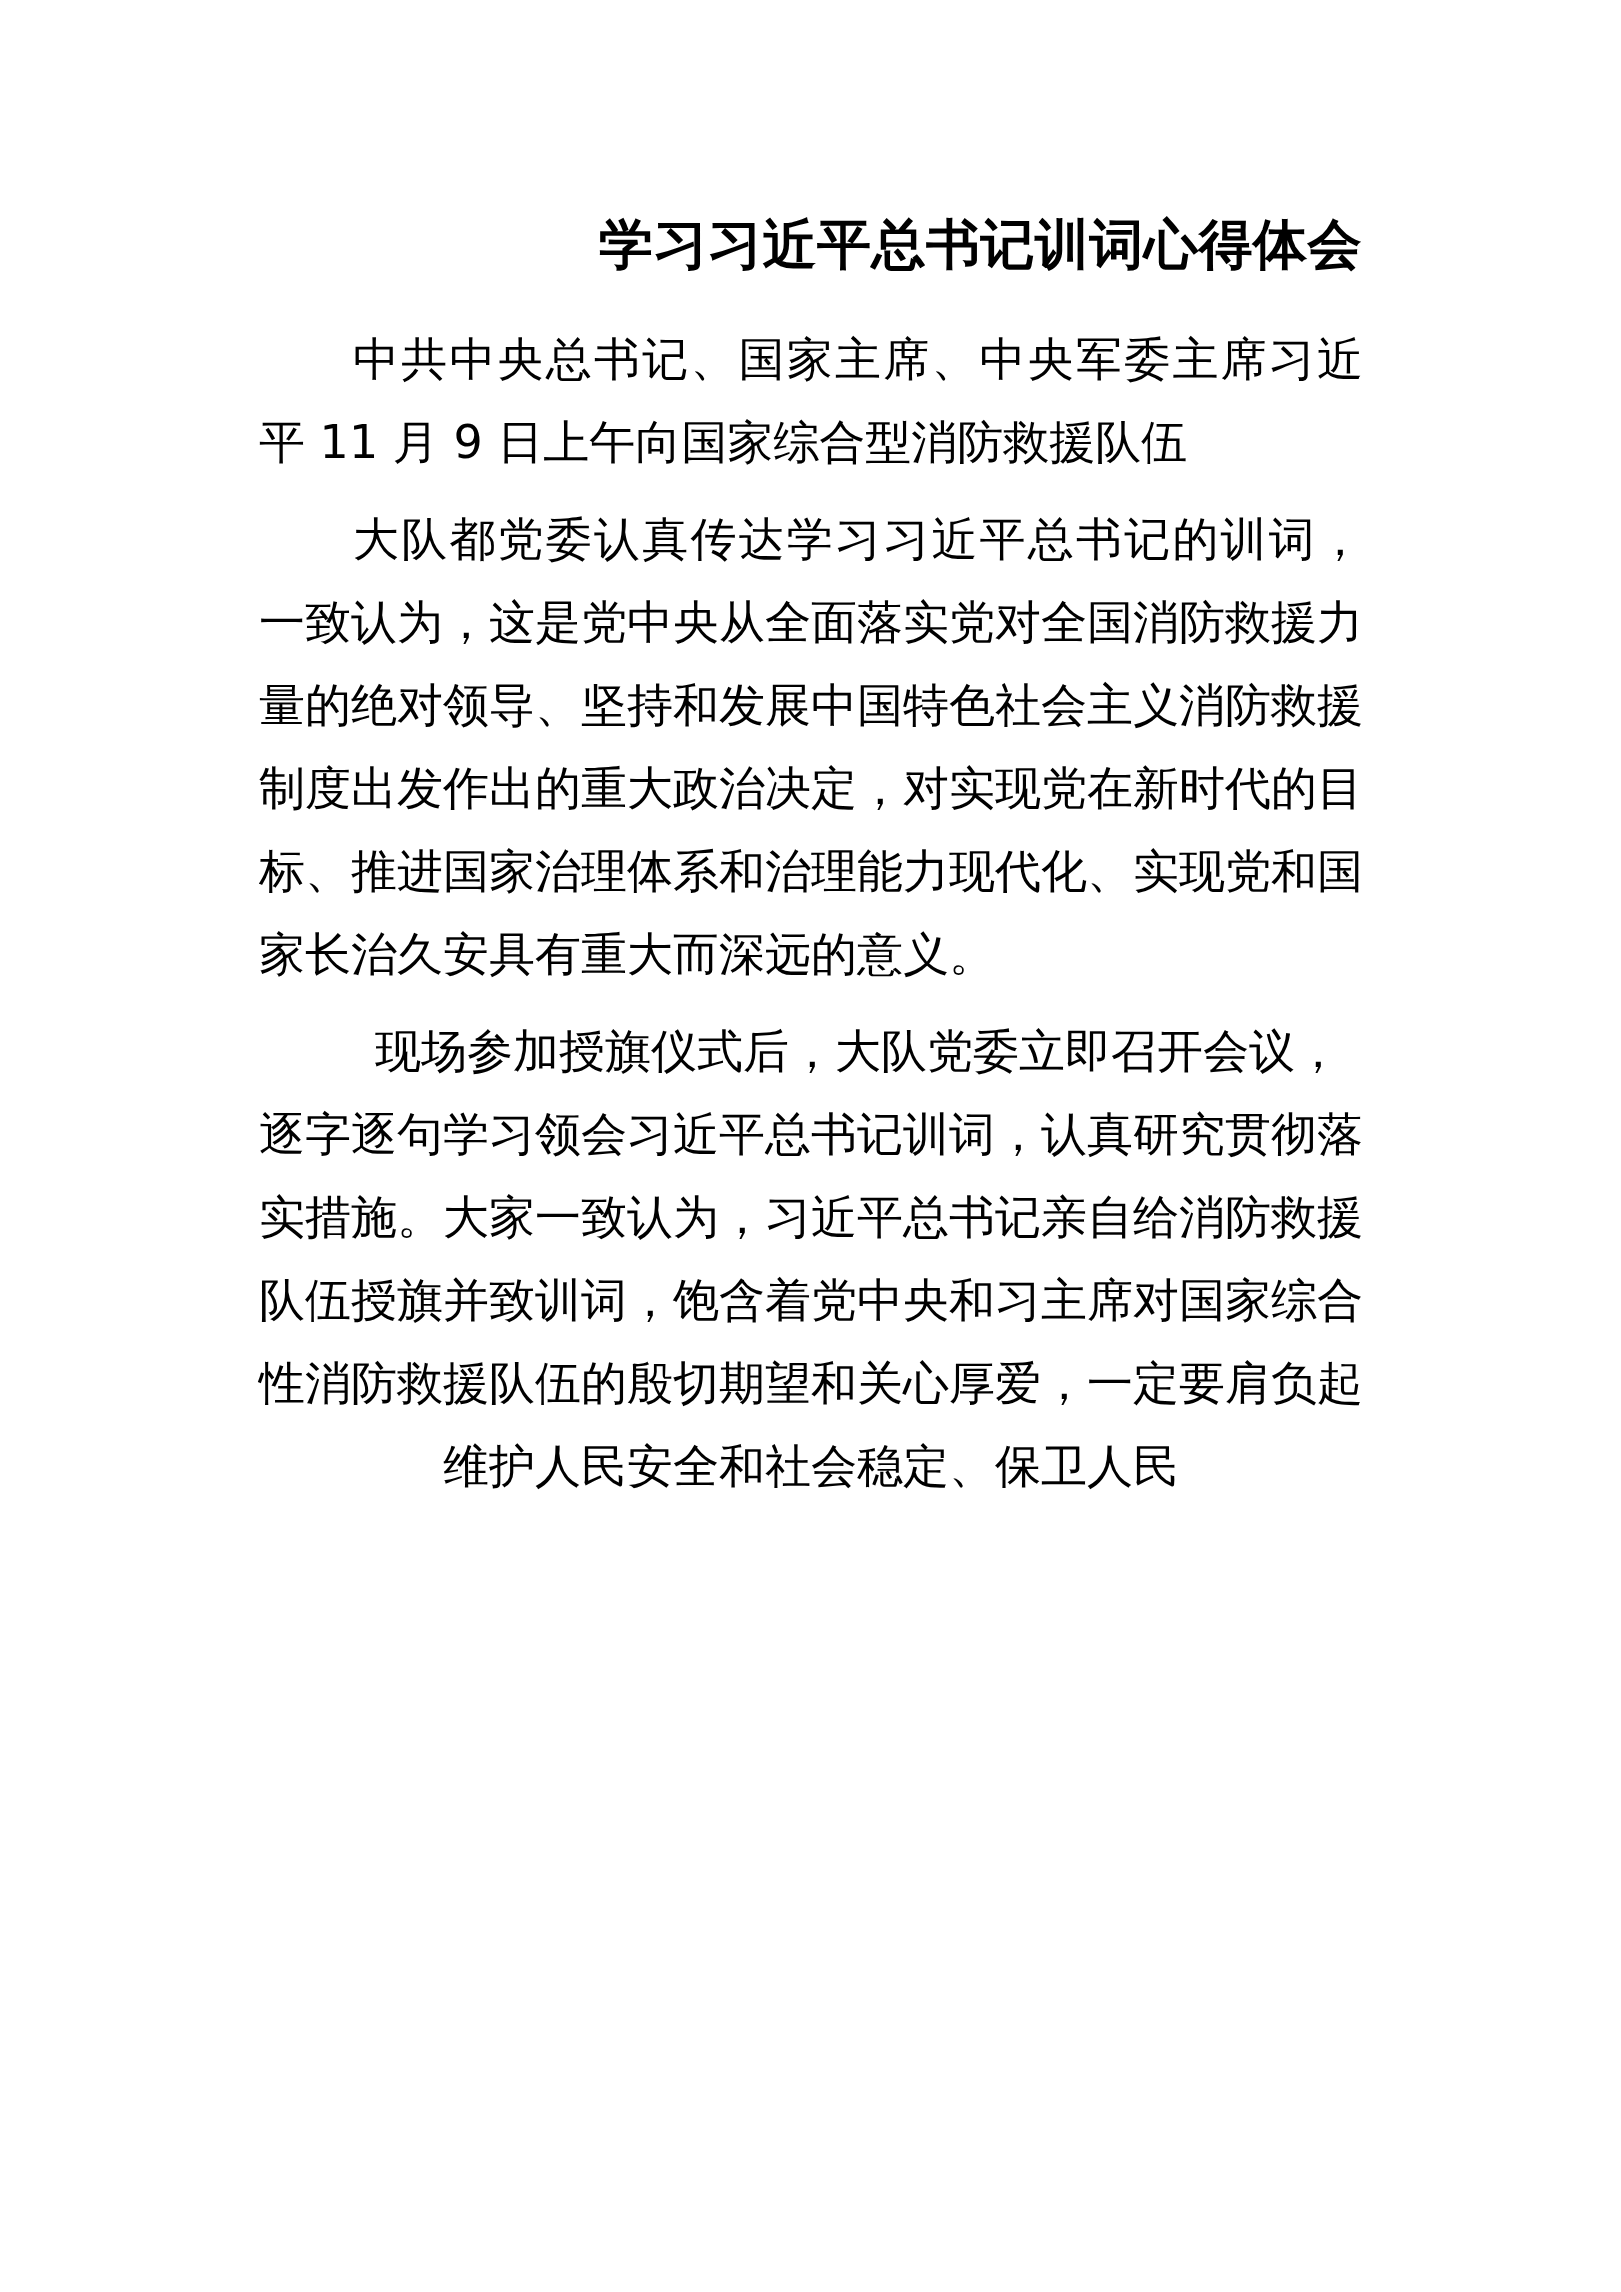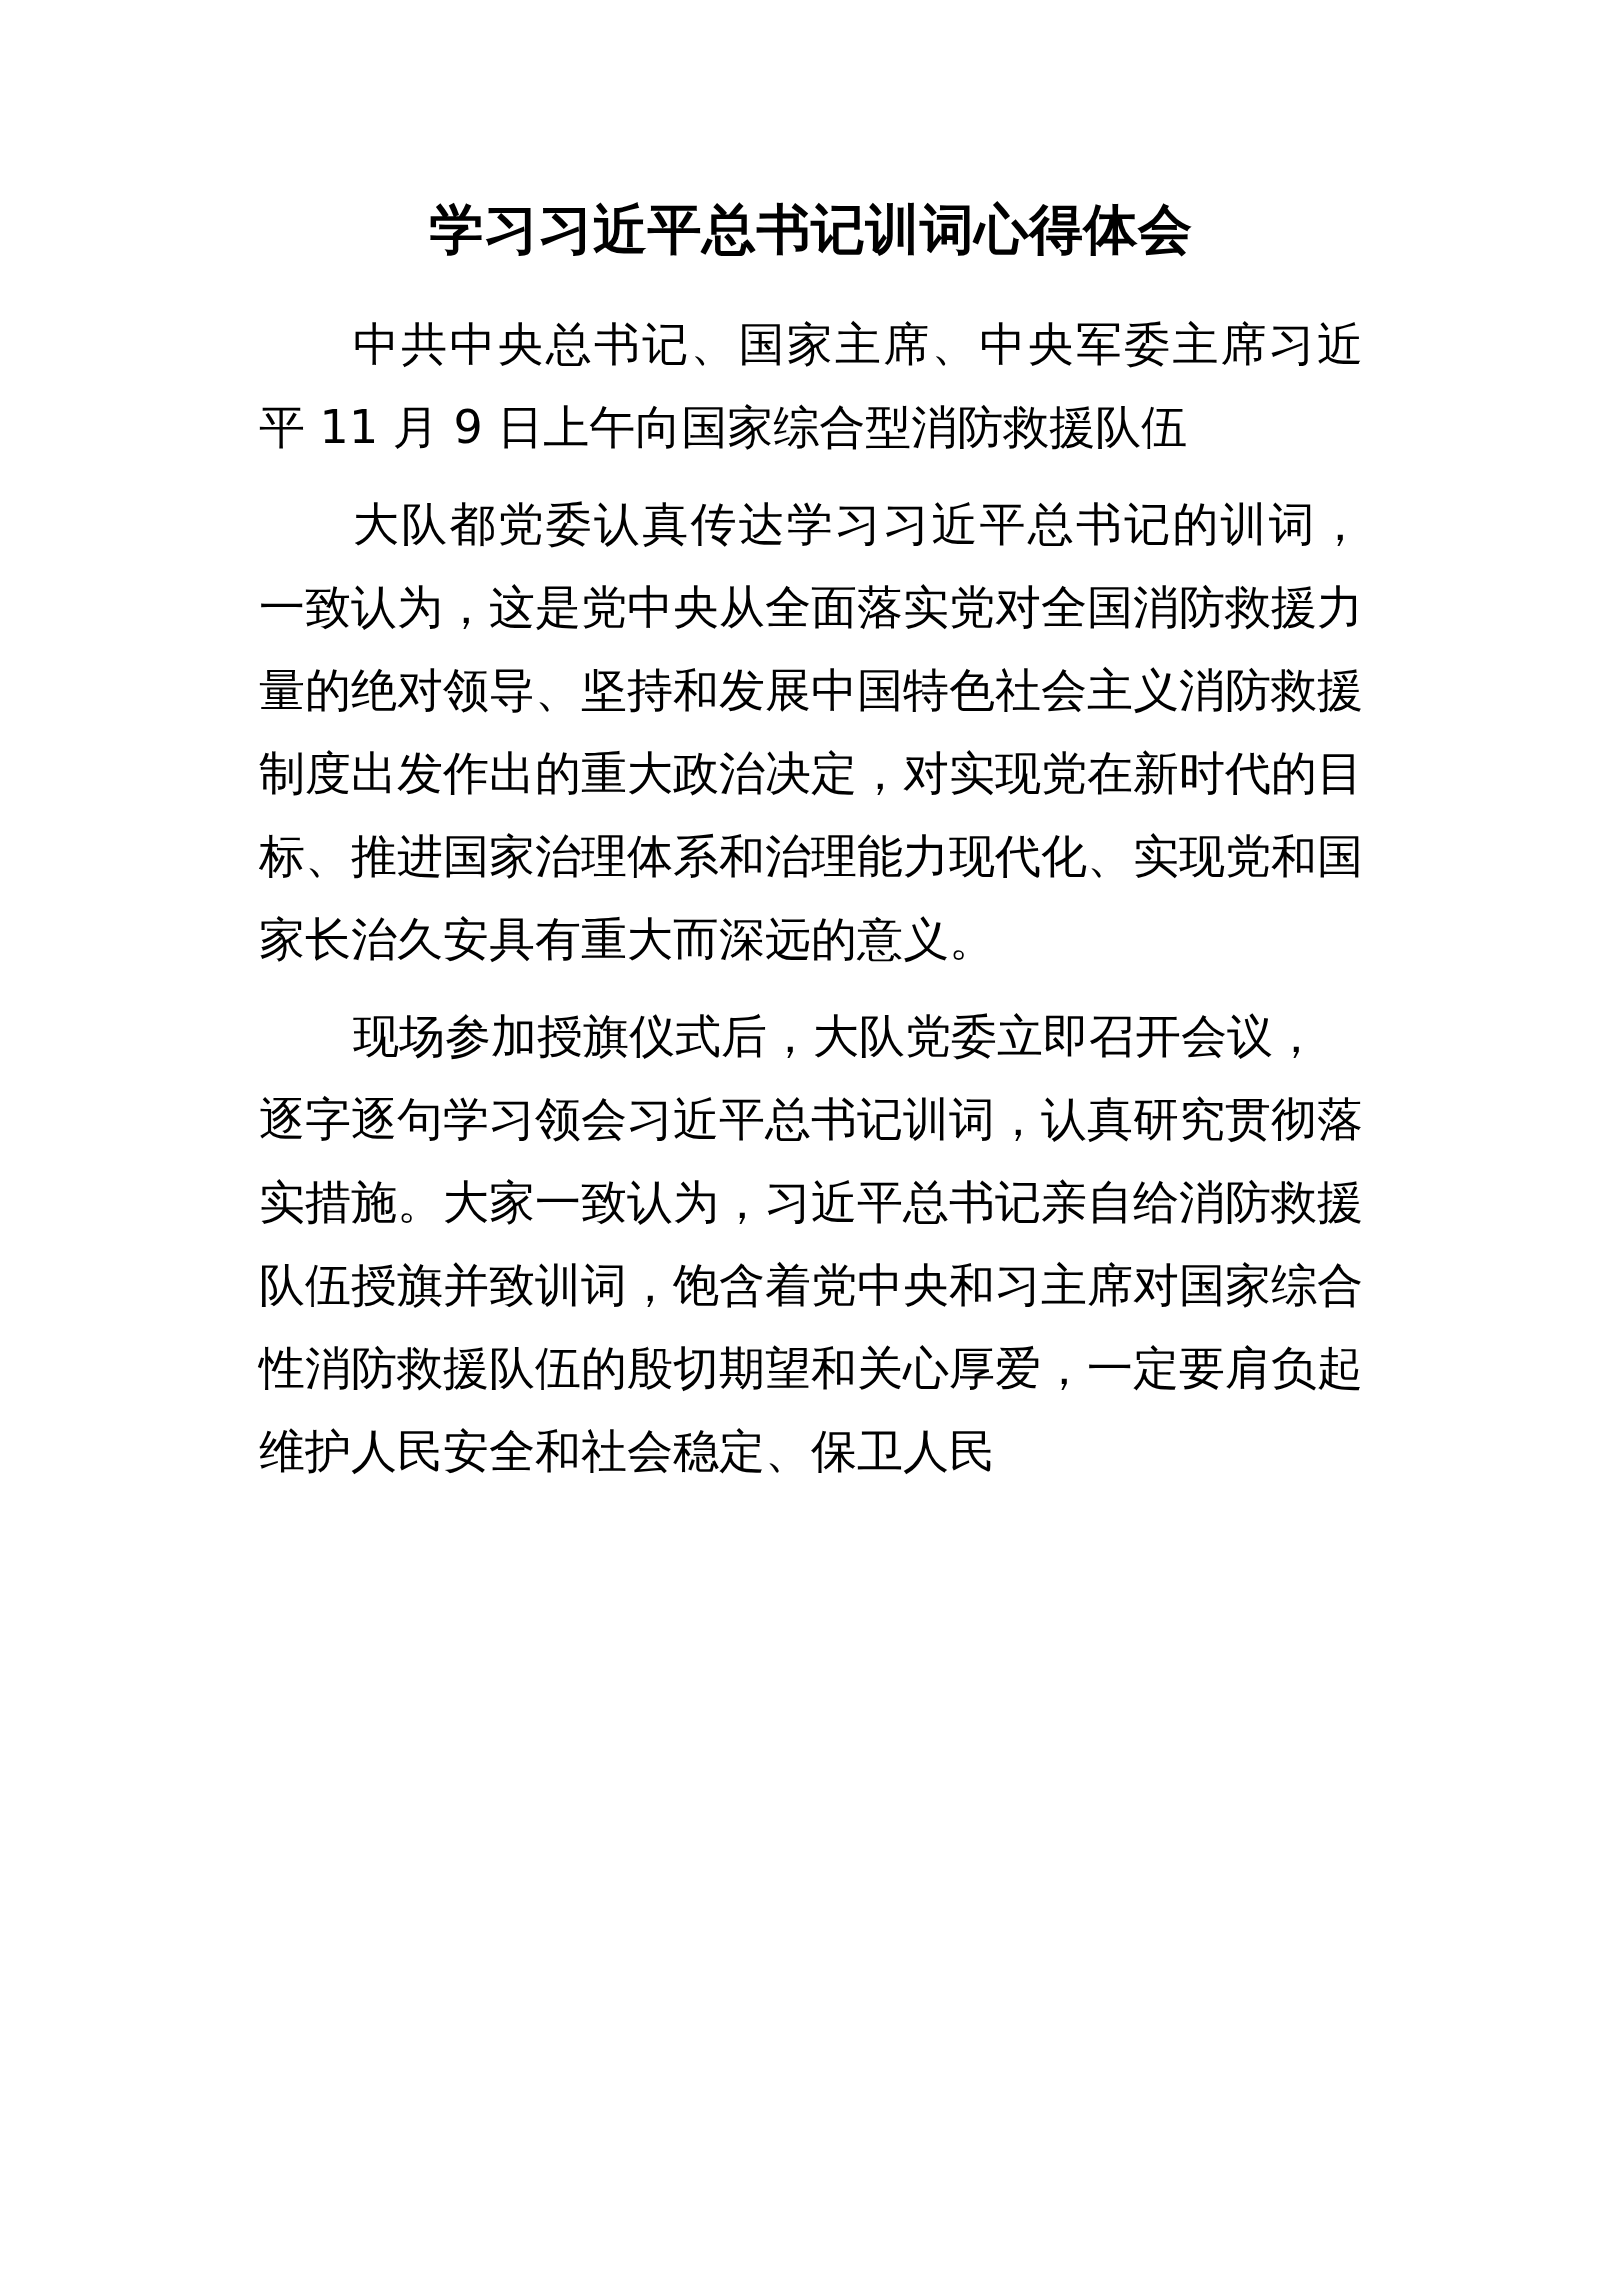--- a/index.html
+++ b/index.html
@@ -19,44 +19,44 @@
     box-sizing: border-box;
     overflow: hidden;
   }
   .page-inner {
     position: absolute;
     left: 245px;
     top: 0;
     width: 1132px;
   }
   .doc-title {
-    margin: 0;
+    margin: 15px;
     padding-top: 192px;
     font-size: 54px;
     font-weight: 700;
     line-height: 76px;
-    text-align: center;
+    text-align: right;
     letter-spacing: 0.5px;
     white-space: nowrap;
   }
   .body-block {
     margin-top: 35px;
   }
   .para {
     margin: 14px;
     font-size: 46px;
     line-height: 83px;
     text-align: justify;
     text-justify: inter-character;
     text-indent: 94px;
     letter-spacing: 0px;
     word-break: break-all;
   }
   .para:last-child {
-    text-align: left;
+    text-align: center;
   }
 </style>
 </head>
 <body>
 
 <div class="page">
   <div class="page-inner">
 
     <h1 class="doc-title">学习习近平总书记训词心得体会</h1>
 

